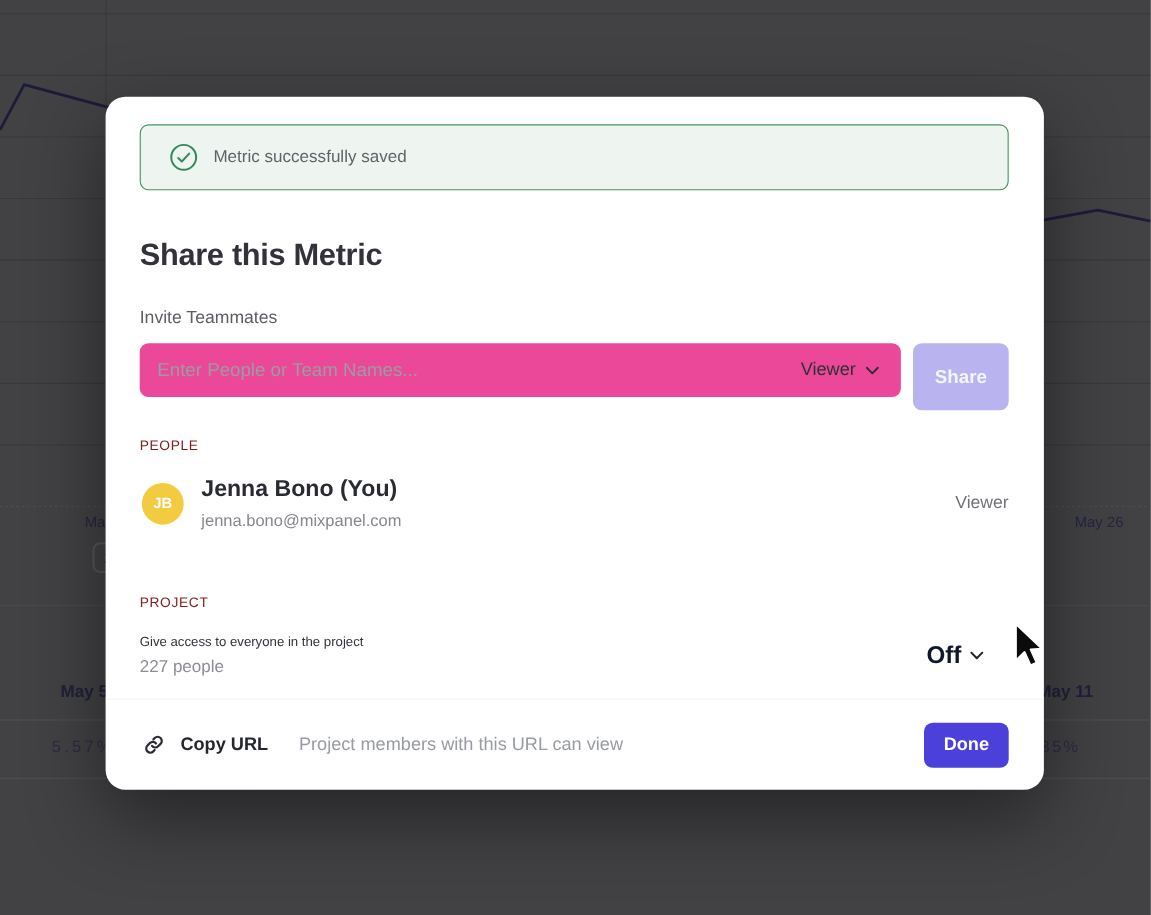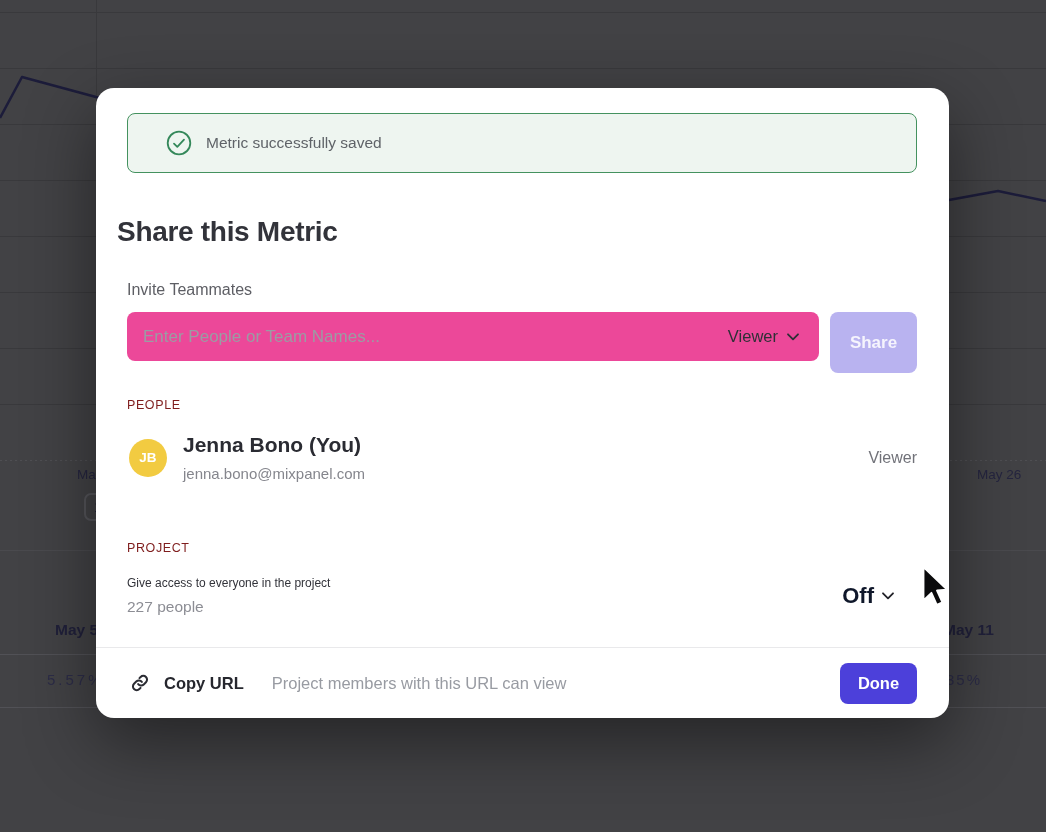--- a/index.html
+++ b/index.html
@@ -20,25 +20,25 @@
   }
   
   .modal {
     position:absolute; left:96px; top:88px; width:853px; height:630px;
     background:#ffffff; border-radius:18px;
     box-shadow:0 24px 70px rgba(0,0,0,0.45);
   }
   .toast {
     position:absolute; left:31px; top:25px; width:790px; height:60px;
     background:#eef5f0; border:1px solid #44925f; border-radius:8px;
-    display:flex; align-items:center; padding-left:38px;
+    display:flex; align-items:center; padding-left:26px;
   }
   .toast-text { color:#5f6368; font-size:15.5px; margin-left:14px; }
   .modal-title {
-    position:absolute; left:21px; top:128px;
+    position:absolute; left:31px; top:128px;
     font-size:28px; font-weight:bold; color:#32333a; letter-spacing:-0.3px;
   }
   .invite-label { position:absolute; left:31px; top:193px; font-size:16px; color:#5d5e64; }
   .invite-row { position:absolute; left:31px; top:224px; right:32px; height:49px; display:flex; gap:11px; }
   .invite-field {
     flex:1; background:#ec4899; border-radius:8px; display:flex; align-items:center;
     padding:0 20px 0 16px;
   }
   .invite-input {
     flex:1; border:none; outline:none; background:transparent;
@@ -64,21 +64,21 @@
   .member-info { margin-left:16px; }
   .member-name { font-size:21px; font-weight:bold; color:#2a2b32; }
   .member-email { font-size:15px; color:#85868d; margin-top:8px; }
   .member-role { margin-left:auto; font-size:16px; color:#717279; }
   .project-row { position:absolute; left:31px; top:488px; right:32px; display:flex; align-items:center; }
   .project-title { font-size:12px; color:#32333a; font-weight:500; }
   .project-sub { font-size:15.5px; color:#8c8d94; margin-top:8px; }
   .access-select { margin-left:auto; margin-right:23px; display:flex; align-items:center; gap:8px; cursor:pointer; }
   .access-label { font-size:22px; font-weight:600; color:#0f172a; }
   .modal-footer {
-    position:absolute; left:0; right:0; bottom:0; height:71px;
+    position:absolute; left:0; right:0; bottom:0; height:83px;
     border-top:1px solid #e9e9eb; display:flex; align-items:center;
     padding:0 32px 0 33px; border-radius:0 0 18px 18px;
   }
   .copy-url-label { margin-left:13px; font-size:16.5px; font-weight:bold; color:#26272e; }
   .footer-hint { margin-left:28px; font-size:16.5px; color:#989ba2; }
   .done-btn {
     margin-left:auto; width:77px; height:41px; border:none; border-radius:8px;
     background:#4c40da; color:#ffffff; font-family:"Liberation Sans", sans-serif;
     font-size:16.5px; font-weight:bold;
   }

